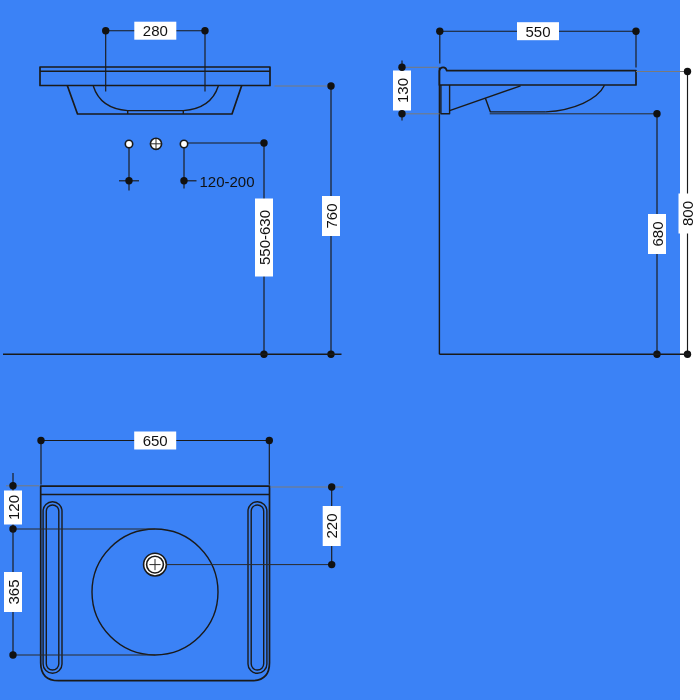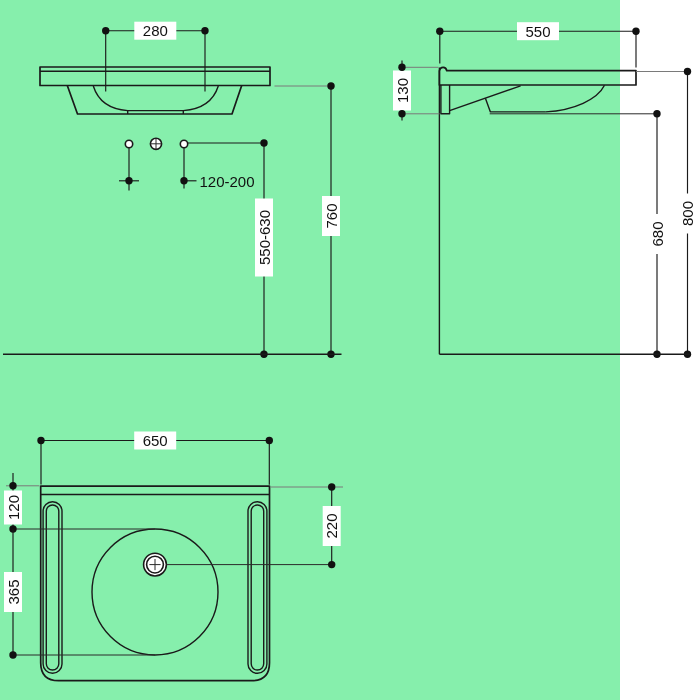--- a/index.html
+++ b/index.html
@@ -1,16 +1,16 @@
 <!DOCTYPE html>
 <html><head>
 <meta charset="utf-8">
 <style>
   html,body{margin:0;padding:0;background:#fff;}
-  #stage{width:620px;height:700px;background:#86efac;position:relative;}
+  #stage{width:680px;height:700px;background:#3b82f6;position:relative;}
   svg{display:block;}
   .o   {stroke:#1a1a1a;stroke-width:1.7;fill:none;stroke-linejoin:round;stroke-linecap:butt;}
   .o2  {stroke:#1a1a1a;stroke-width:1.4;fill:none;stroke-linejoin:round;}
   .d   {stroke:#1a1a1a;stroke-width:1.15;fill:none;}
   .thin{stroke:#2a2a2a;stroke-width:1;fill:none;}
   .ref {stroke:#7a7a7a;stroke-width:1;fill:none;}
   .dot {fill:#111;stroke:none;}
   .hole{fill:#fff;stroke:#1a1a1a;stroke-width:1.6;}
   .lbl {font-family:"Liberation Sans",sans-serif;font-size:15px;fill:#111;
         text-anchor:middle;dominant-baseline:central;}

